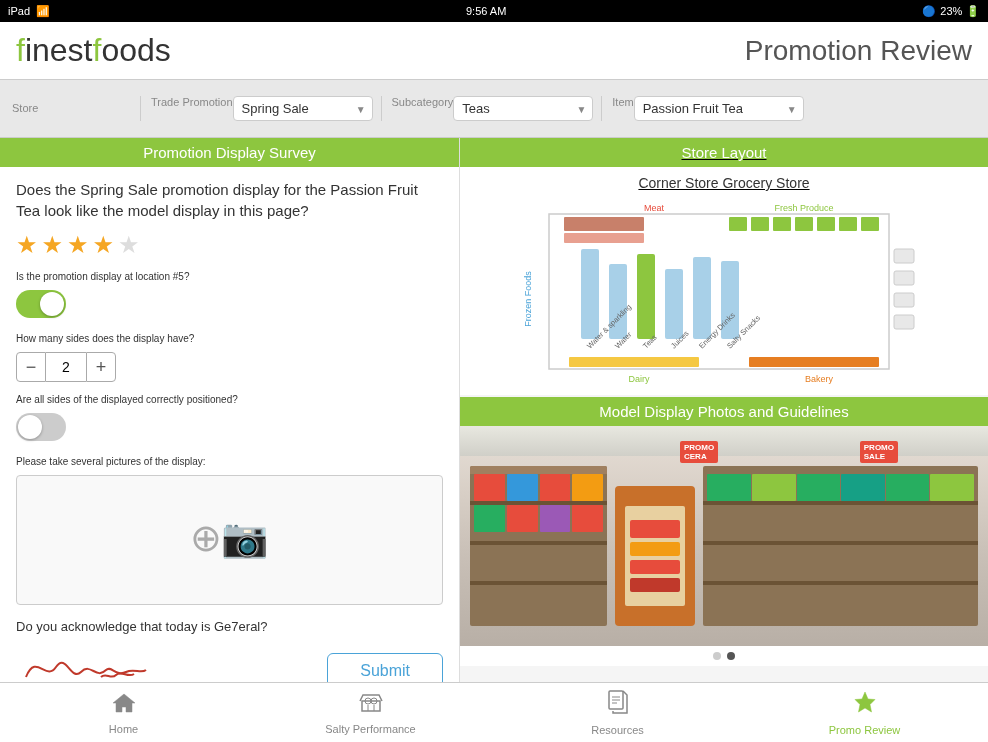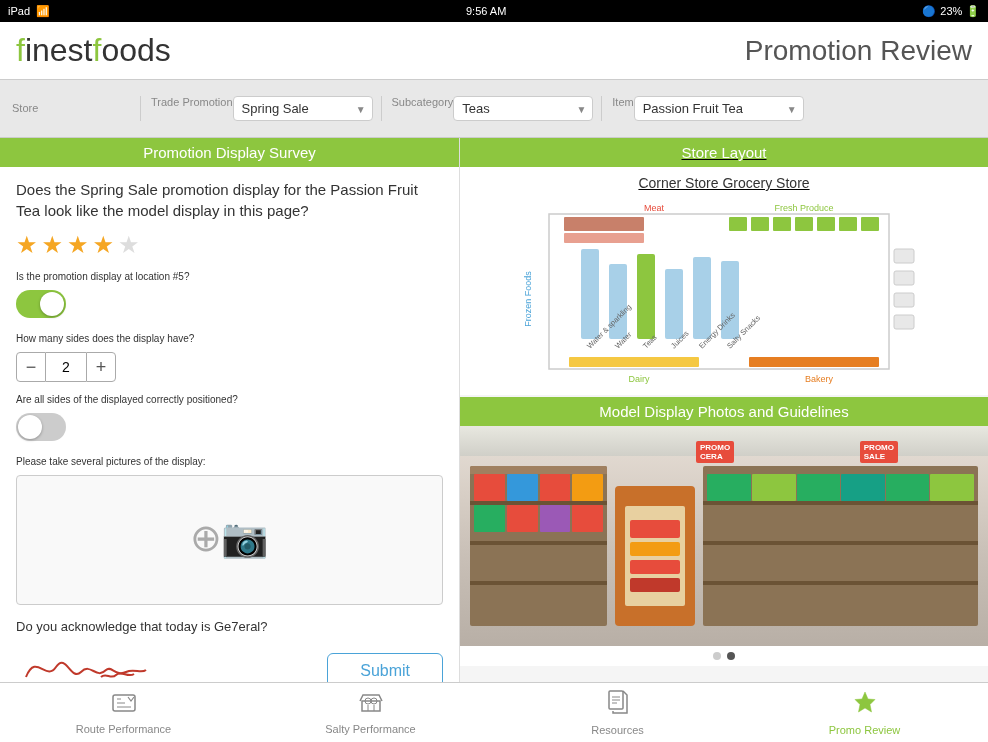--- a/index.html
+++ b/index.html
@@ -117,21 +117,20 @@
       overflow: hidden;
     }
     .promo-sign {
       position: absolute;
       background: #e74c3c;
       color: #fff;
       font-size: 8px;
       font-weight: bold;
       padding: 2px 4px;
       border-radius: 2px;
-      margin-left: 16px;
     }
   </style>
 </head>
 <body>
 
 <div class="status-bar">
   <div class="status-left">
     <span>iPad</span>
     <span>📶</span>
   </div>
@@ -364,28 +363,24 @@
         <div class="dot active"></div>
       </div>
     </div>
   </div>
 </div>
 
 <div class="bottom-nav">
   <div class="nav-item">
     <div class="nav-icon">
       <svg width="26" height="24" viewBox="0 0 26 24" fill="none">
-        <rect x="2" y="4" width="22" height="16" rx="2" stroke="#888" stroke-width="1.5" fill="none"></rect>
-        <line x1="6" y1="8" x2="10" y2="8" stroke="#888" stroke-width="1"></line>
-        <line x1="6" y1="12" x2="14" y2="12" stroke="#888" stroke-width="1"></line>
-        <line x1="6" y1="16" x2="20" y2="16" stroke="#888" stroke-width="1"></line>
-        <path d="M17 6 L20 10 L23 6" stroke="#888" stroke-width="1.2" fill="none"></path>
+        <path d="M13 3L2 12h3v9h6v-5h4v5h6v-9h3L13 3z" fill="#888" stroke="#888" stroke-width="0.5"></path>
       </svg>
     </div>
-    <span class="nav-label">Route Performance</span>
+    <span class="nav-label">Home</span>
   </div>
   <div class="nav-item">
     <div class="nav-icon">
       <svg width="26" height="24" viewBox="0 0 26 24" fill="none">
         <path d="M4 10h18v10H4z" stroke="#888" stroke-width="1.5" fill="none"></path>
         <path d="M2 10l3-6h16l3 6" stroke="#888" stroke-width="1.5" fill="none"></path>
         <circle cx="10" cy="10" r="3" stroke="#888" stroke-width="1" fill="none"></circle>
         <circle cx="16" cy="10" r="3" stroke="#888" stroke-width="1" fill="none"></circle>
         <path d="M10 14 v6 M16 14 v6" stroke="#888" stroke-width="1"></path>
       </svg>

